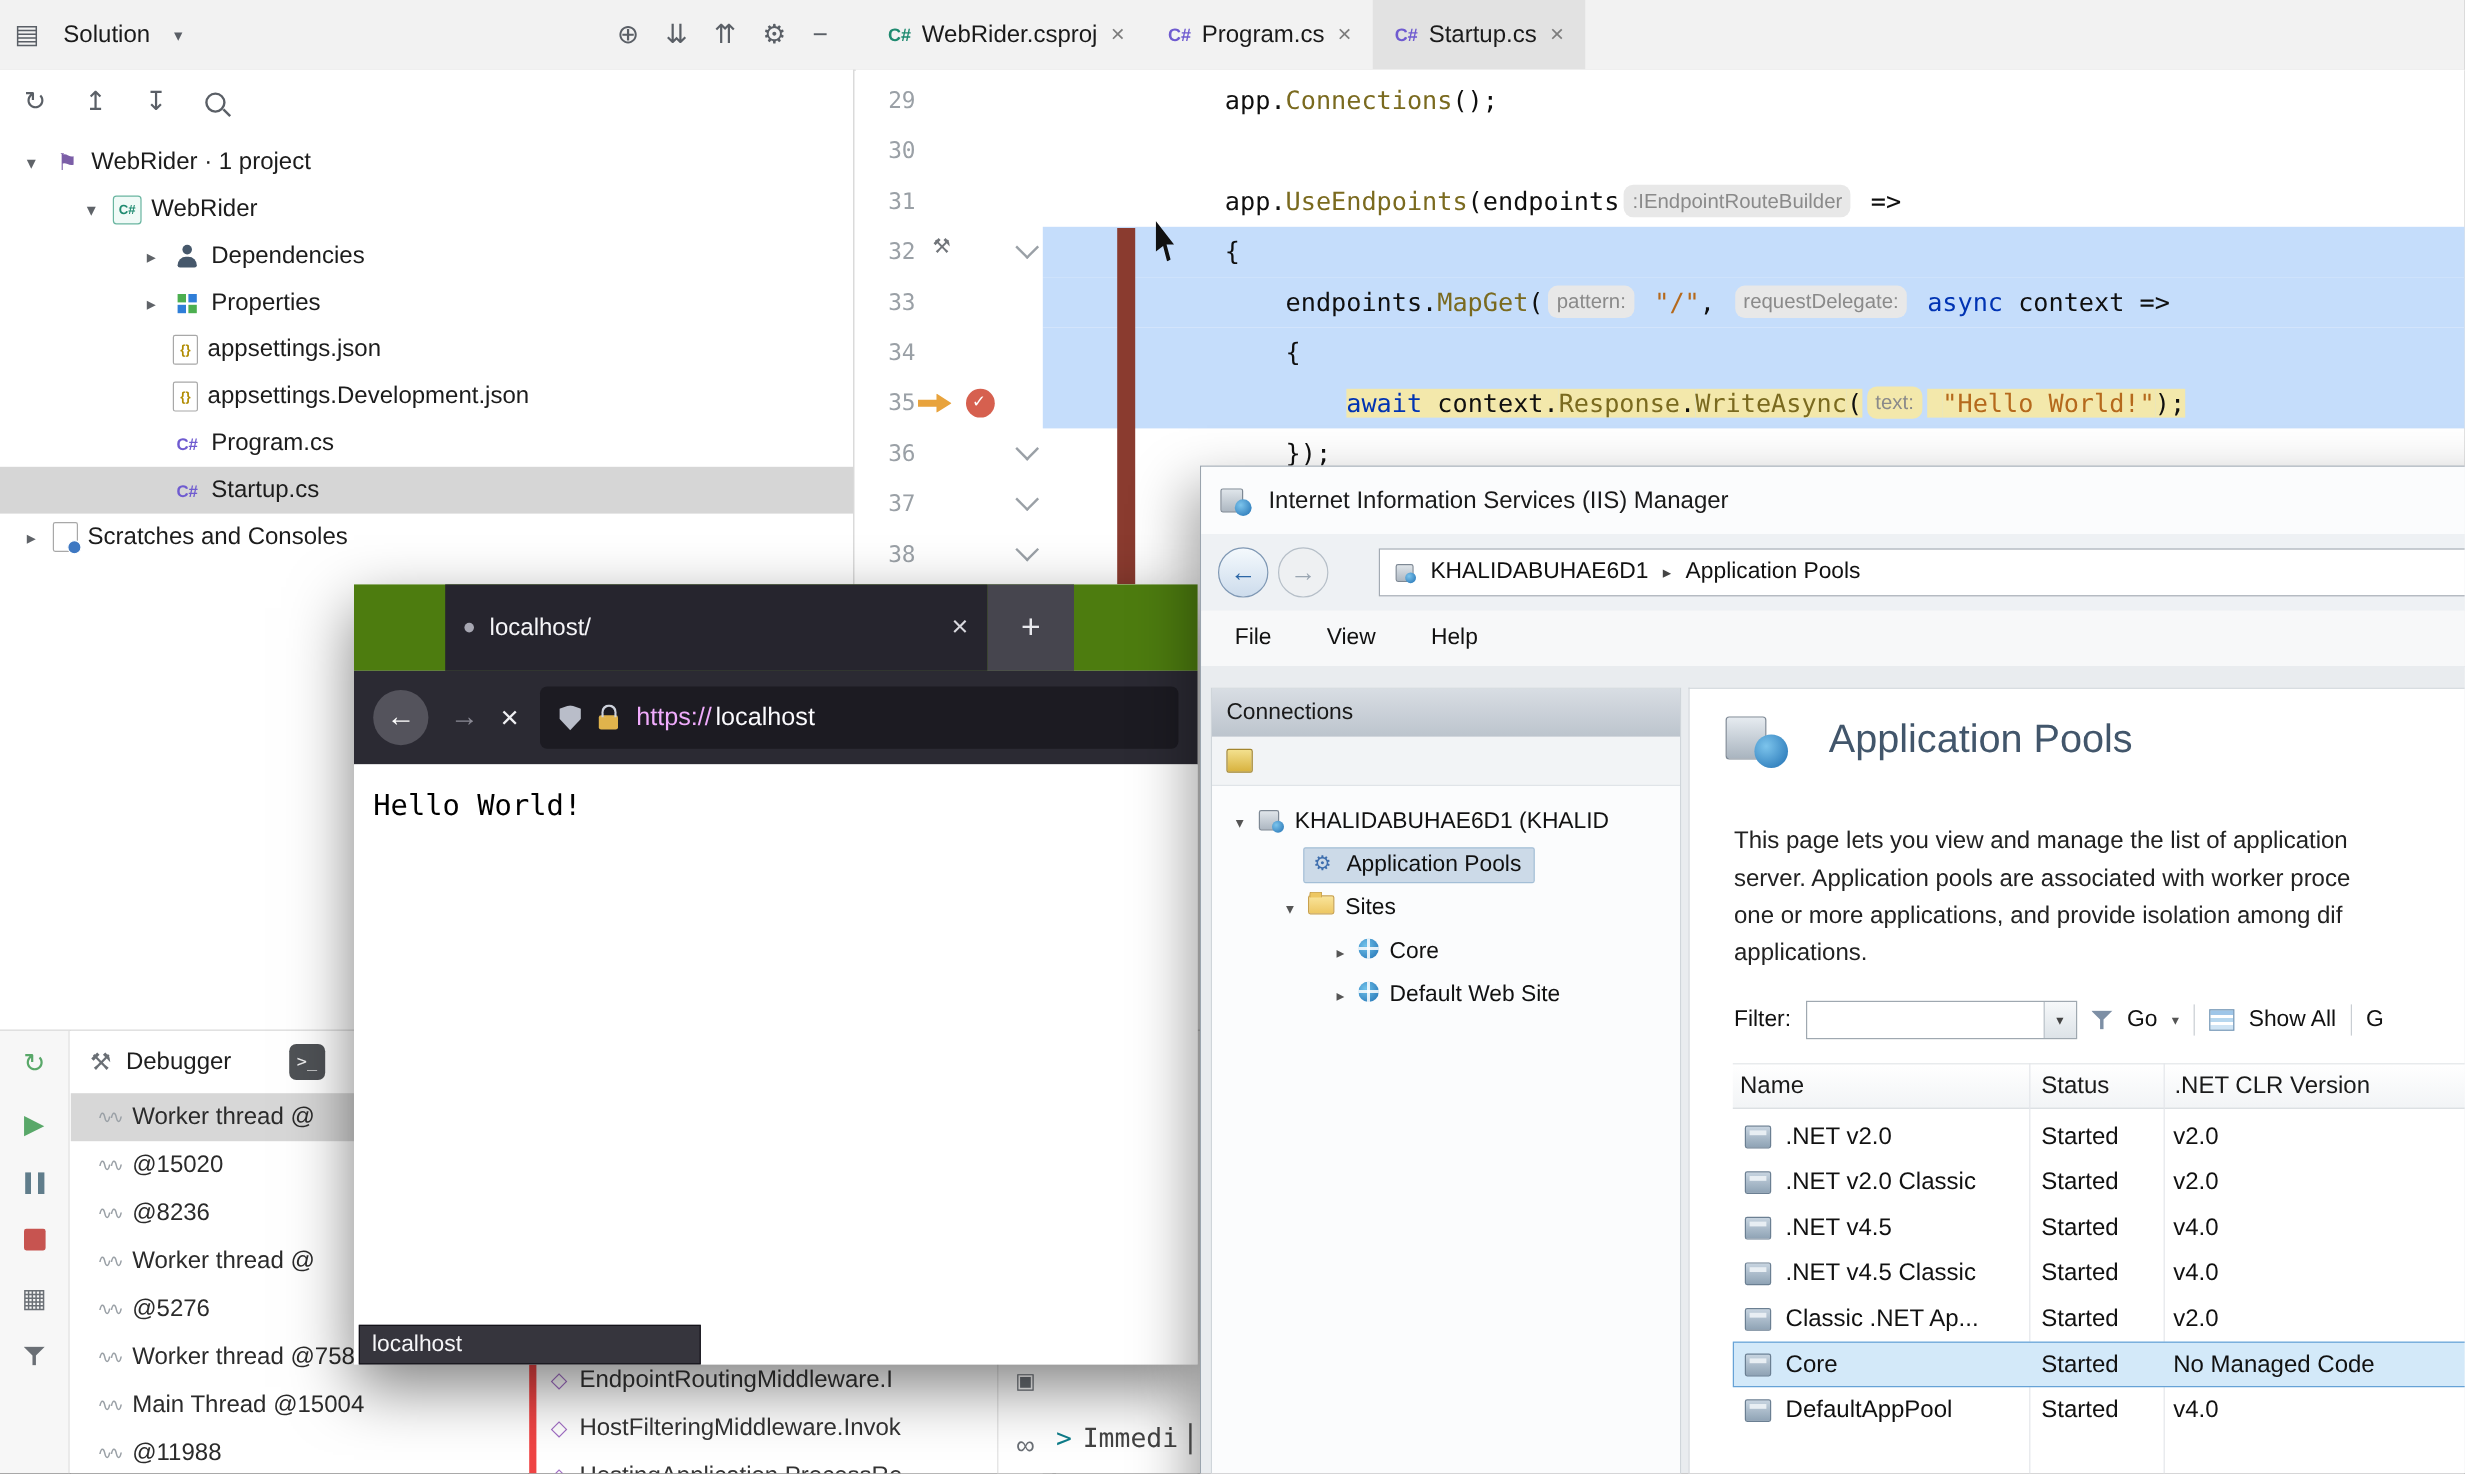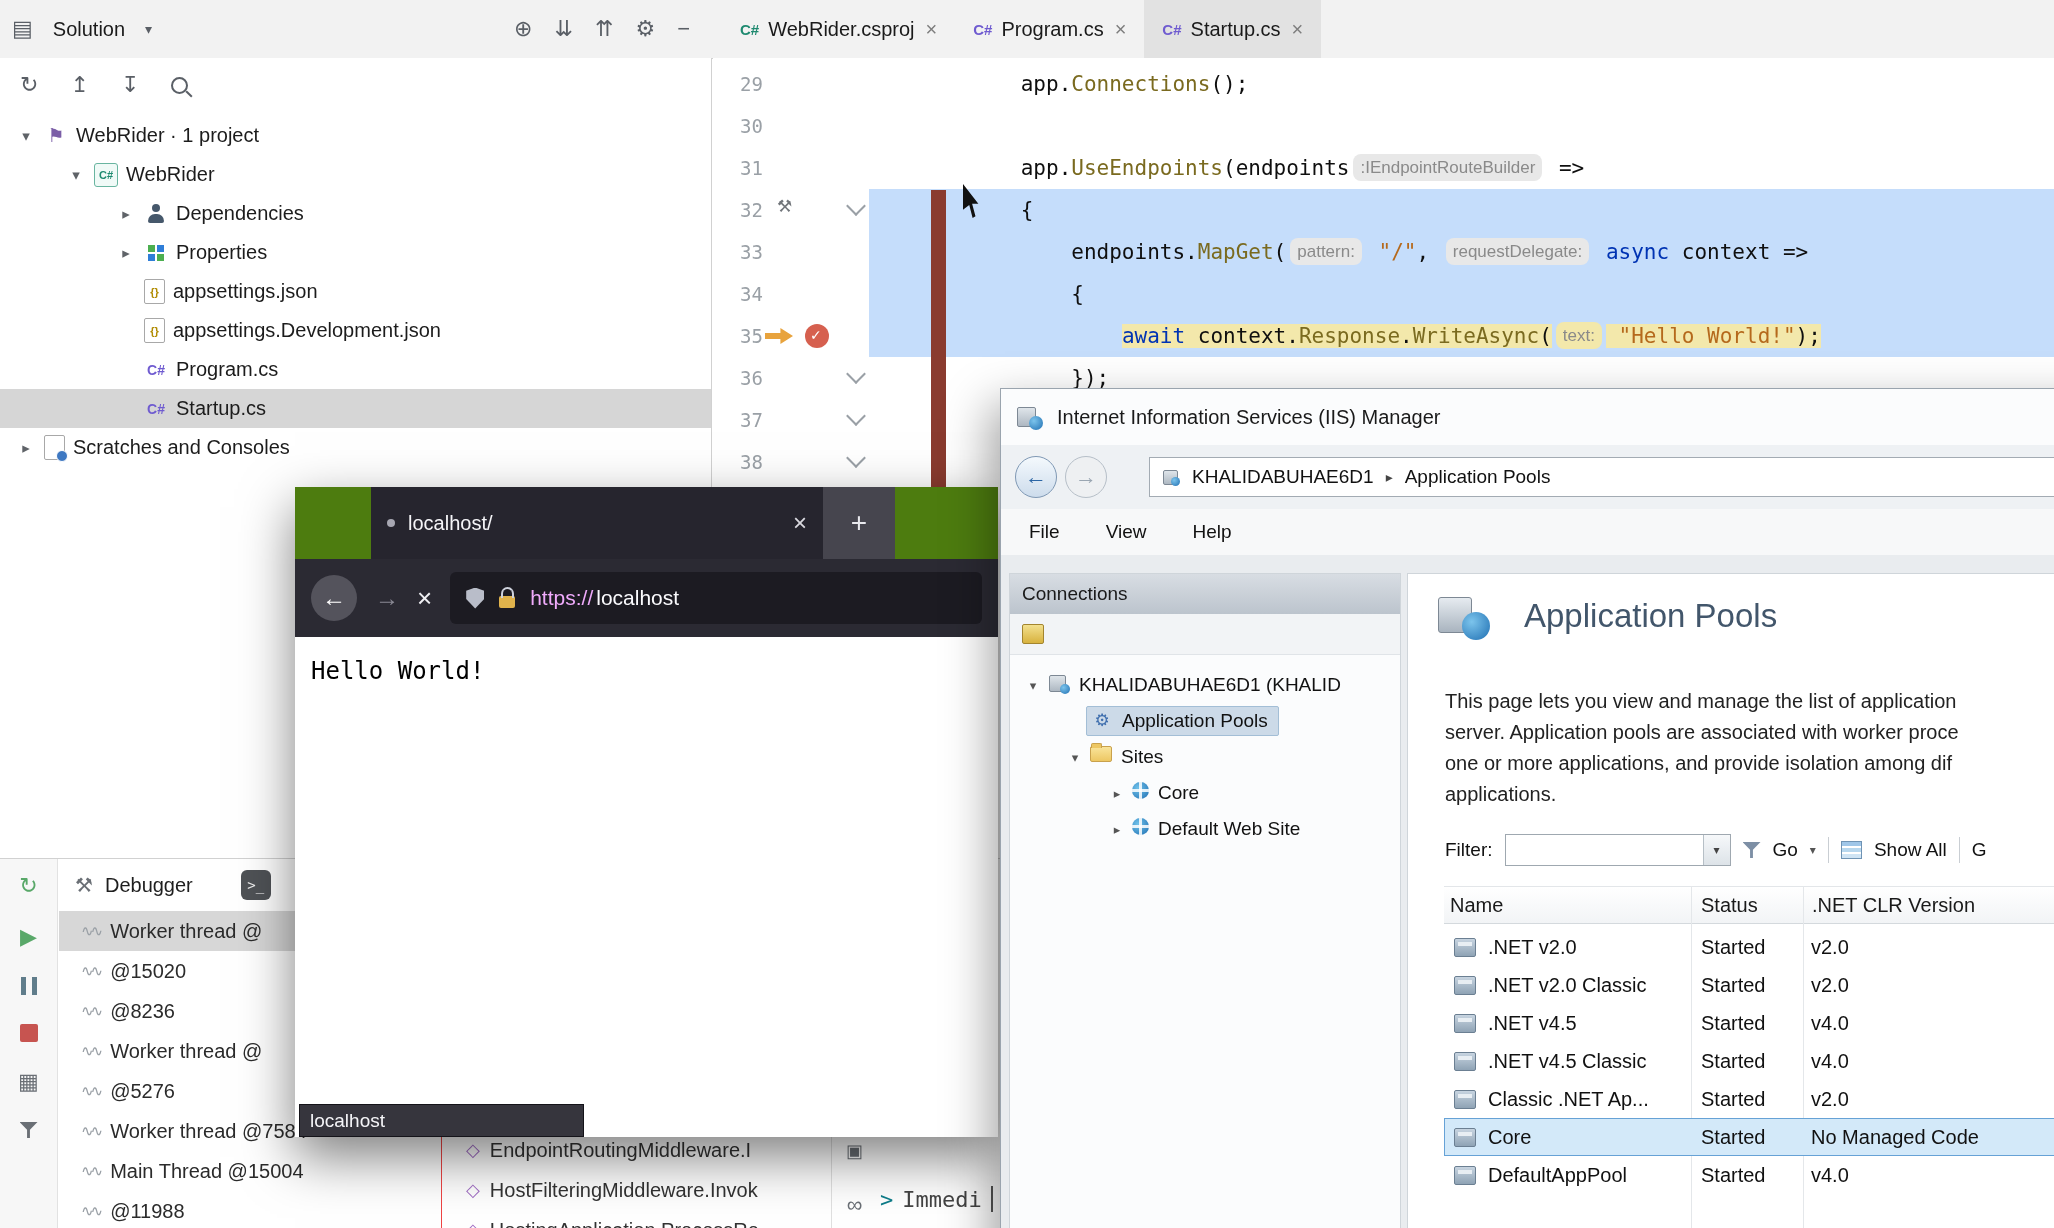--- a/index.html
+++ b/index.html
@@ -90,21 +90,21 @@
     display:flex;align-items:center;gap:12px;padding-left:16px;font-size:20px;box-sizing:border-box;}
   .i-hammer::before{content:"⚒";color:#6a6f75;font-size:20px;font-family:"DejaVu Sans",sans-serif;}
   .consoleicon{width:30px;height:30px;border-radius:6px;background:#4f5256;color:#eee;font-size:14px;
     display:flex;align-items:center;justify-content:center;margin-left:36px;font-family:"DejaVu Sans Mono",monospace;}
   .consoleicon::before{content:">_";}
   .threads{position:absolute;left:59px;top:911px;width:381px;bottom:0;background:#fff;}
   .throw{height:40px;display:flex;align-items:center;gap:10px;padding-left:22px;font-size:20px;color:#2b2b2b;}
   .throw.selected{background:#d7d7d7;}
   .thicon{color:#9aa0a6;font-size:15px;letter-spacing:-3px;}
   .thicon::before{content:"∿∿";}
-  .frames{position:absolute;left:441px;top:1124px;width:428px;bottom:0;background:#fff;border-left:1px solid #ef4444;padding-top:6px;box-sizing:border-box;padding-left:12px;}
+  .frames{position:absolute;left:441px;top:1124px;width:428px;bottom:0;background:#fff;border-left:6px solid #ef4444;padding-top:6px;box-sizing:border-box;}
   .frow{height:40px;display:flex;align-items:center;gap:10px;padding-left:12px;font-size:20px;color:#333;white-space:nowrap;}
   .fdia{color:#a06cc4;font-size:18px;}
   .fdia::before{content:"◇";}
   .framesextra{position:absolute;left:831px;top:1124px;width:46px;bottom:0;background:#fff;border-left:1px solid #e0e0e0;
     display:flex;flex-direction:column;align-items:center;gap:30px;padding-top:16px;color:#6a6f75;font-size:18px;box-sizing:border-box;}
   .i-panel::before{content:"▣";} .i-binoc::before{content:"∞";font-size:22px;}
   .immediate{position:absolute;left:880px;top:1170px;width:118px;height:58px;background:#fff;
     font-family:"DejaVu Sans Mono",monospace;font-size:22px;display:flex;align-items:center;gap:9px;}
   .prompt{color:#0e7d8a;}
   .prompt::before{content:">";}

